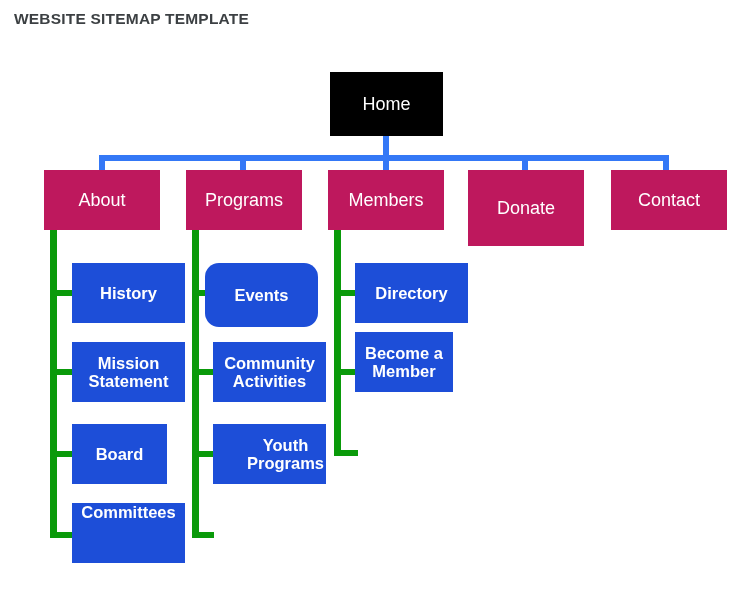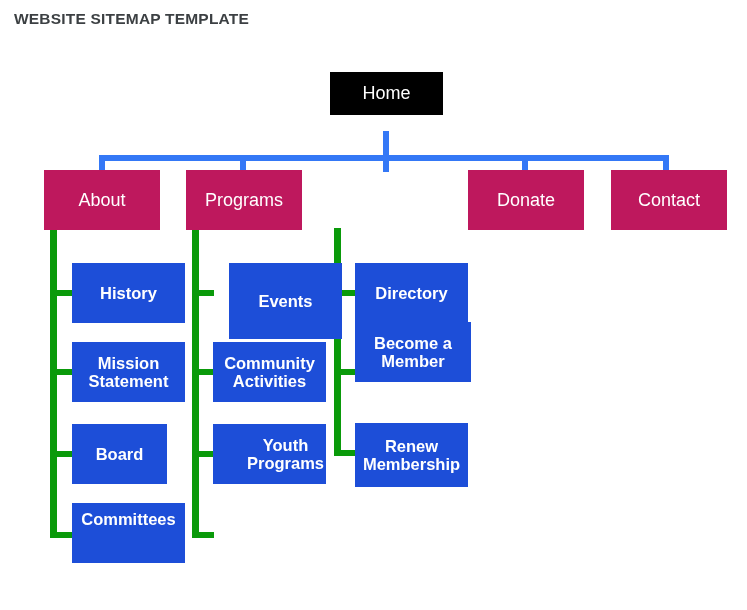--- a/index.html
+++ b/index.html
@@ -46,21 +46,20 @@
     background: #be185d;
     font-size: 18px;
   }
   .node-l3 {
     background: #1d4ed8;
     font-size: 16.5px;
     font-weight: bold;
   }
   .node-l3.align-top {
     align-items: flex-start;
-    padding-top: 7px;
   }
   .connector {
     position: absolute;
     z-index: 1;
   }
   .conn-blue { background: #3478f6; }
   .conn-green { background: #0a9a0a; }
 </style>
 </head>
 <body>
@@ -87,33 +86,33 @@
   <div class="connector conn-green" style="left:192px; top:290px; width:22px; height:6px;"></div>
   <div class="connector conn-green" style="left:192px; top:369px; width:22px; height:6px;"></div>
   <div class="connector conn-green" style="left:192px; top:451px; width:22px; height:6px;"></div>
   <div class="connector conn-green" style="left:192px; top:532px; width:22px; height:6px;"></div>
 
   <div class="connector conn-green" style="left:334px; top:228px; width:7px; height:228px;"></div>
   <div class="connector conn-green" style="left:334px; top:290px; width:24px; height:6px;"></div>
   <div class="connector conn-green" style="left:334px; top:369px; width:24px; height:6px;"></div>
   <div class="connector conn-green" style="left:334px; top:450px; width:24px; height:6px;"></div>
 
-  <div class="node node-root" style="left:330px; top:72px; width:113px; height:43px;">Home</div>
+  <div class="node node-root" style="left:330px; top:72px; width:113px; height:64px;">Home</div>
 
   <div class="node node-l2" style="left:44px; top:170px; width:116px; height:60px;">About</div>
   <div class="node node-l2" style="left:186px; top:170px; width:116px; height:60px;">Programs</div>
-  <div class="node node-l2" style="left:468px; top:170px; width:116px; height:60px;">Donate</div>
+  <div class="node node-l2" style="left:328px; top:170px; width:116px; height:60px;">Members</div>
+  <div class="node node-l2" style="left:468px; top:170px; width:116px; height:76px;">Donate</div>
   <div class="node node-l2" style="left:611px; top:170px; width:116px; height:60px;">Contact</div>
 
   <div class="node node-l3" style="left:72px; top:263px; width:113px; height:60px;">History</div>
   <div class="node node-l3" style="left:72px; top:342px; width:113px; height:60px;">Mission Statement</div>
   <div class="node node-l3" style="left:72px; top:424px; width:95px; height:60px;">Board</div>
   <div class="node node-l3 align-top" style="left:72px; top:503px; width:113px; height:60px;">Committees</div>
 
-  <div class="node node-l3" style="left:229px; top:263px; width:113px; height:76px;">Events</div>
+  <div class="node node-l3" style="left:205px; top:263px; width:113px; height:64px;border-radius:14px;">Events</div>
   <div class="node node-l3" style="left:213px; top:342px; width:113px; height:60px;">Community Activities</div>
   <div class="node node-l3" style="left:213px; top:424px; width:113px; height:60px;padding-left:32px;">Youth Programs</div>
 
   <div class="node node-l3" style="left:355px; top:263px; width:113px; height:60px;">Directory</div>
-  <div class="node node-l3" style="left:355px; top:322px; width:116px; height:60px;">Become a Member</div>
-  <div class="node node-l3" style="left:355px; top:423px; width:113px; height:64px;">Renew Membership</div>
+  <div class="node node-l3" style="left:355px; top:332px; width:98px; height:60px;">Become a Member</div>
 
 </div>
 
 </body></html>

